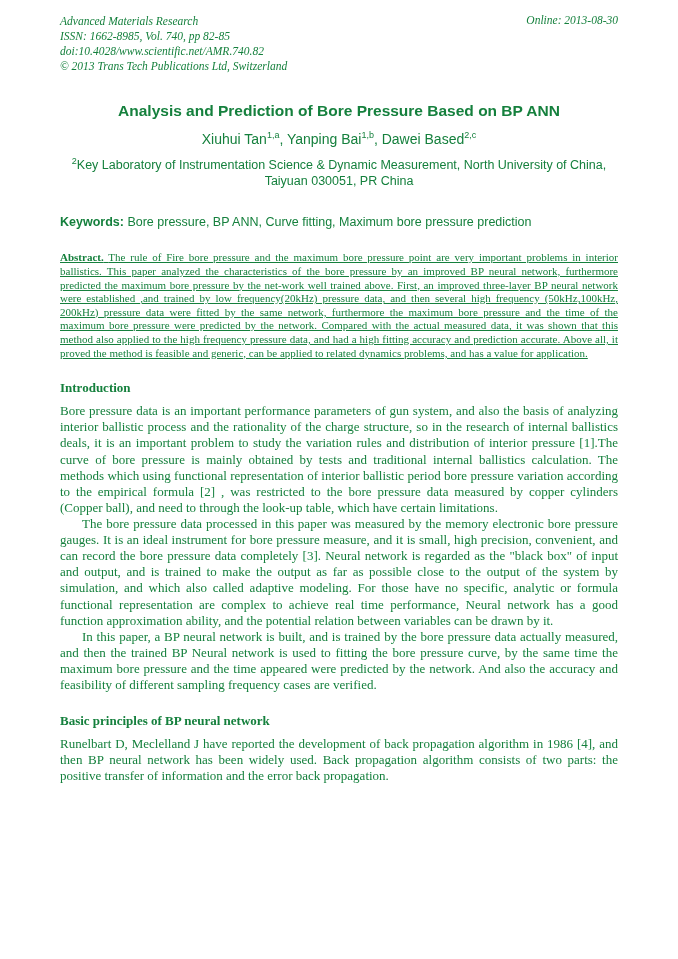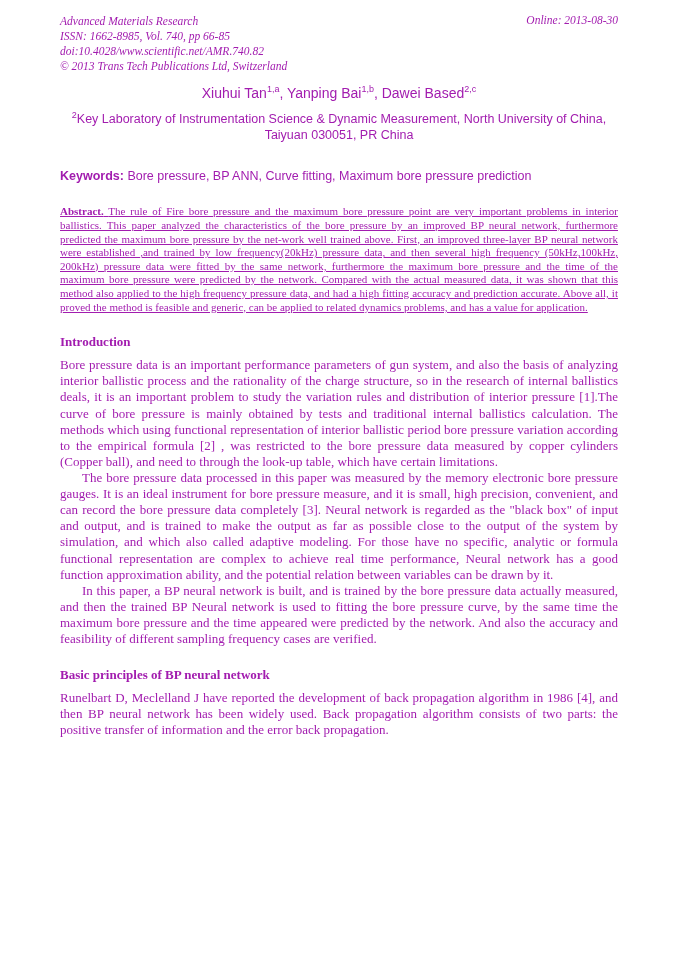--- a/index.html
+++ b/index.html
@@ -1,21 +1,21 @@
 <!DOCTYPE html>
 <html><head>
 <meta charset="utf-8">
 <style>
   * { box-sizing: border-box; }
   html, body { margin: 0; padding: 0; background: #ffffff; }
   .page {
     width: 678px;
     height: 902px;
     background: #ffffff;
-    color: #a21caf;
+    color: #15803d;
     font-family: "Liberation Serif", serif;
     padding: 14px 60px 20px 60px;
     overflow: hidden;
   }
   .header-row {
     display: flex;
     justify-content: space-between;
     align-items: flex-start;
   }
   .header-left {
@@ -89,27 +89,28 @@
   p.indent { text-indent: 22px; }
 </style>
 </head>
 <body>
 
 <div class="page">
 
   <div class="header-row">
     <div class="header-left">
       <div>Advanced Materials Research</div>
-      <div>ISSN: 1662-8985, Vol. 740, pp 66-85</div>
+      <div>ISSN: 1662-8985, Vol. 740, pp 82-85</div>
       <div>doi:10.4028/www.scientific.net/AMR.740.82</div>
       <div>© 2013 Trans Tech Publications Ltd, Switzerland</div>
     </div>
     <div class="online-date">Online: 2013-08-30</div>
   </div>
 
+  <div class="title">Analysis and Prediction of Bore Pressure Based on BP ANN</div>
 
   <div class="authors"><span>Xiuhui Tan</span><sup>1,a</sup><span>, </span>
     <span>Yanping Bai</span><sup>1,b</sup><span>, </span>
     <span>Dawei Based</span><sup>2,c</sup>
   </div>
 
 
   <div class="affil"><sup>2</sup><span>Key Laboratory of Instrumentation Science &amp; Dynamic Measurement, North University of China, Taiyuan 030051, PR China</span></div>
 
 

